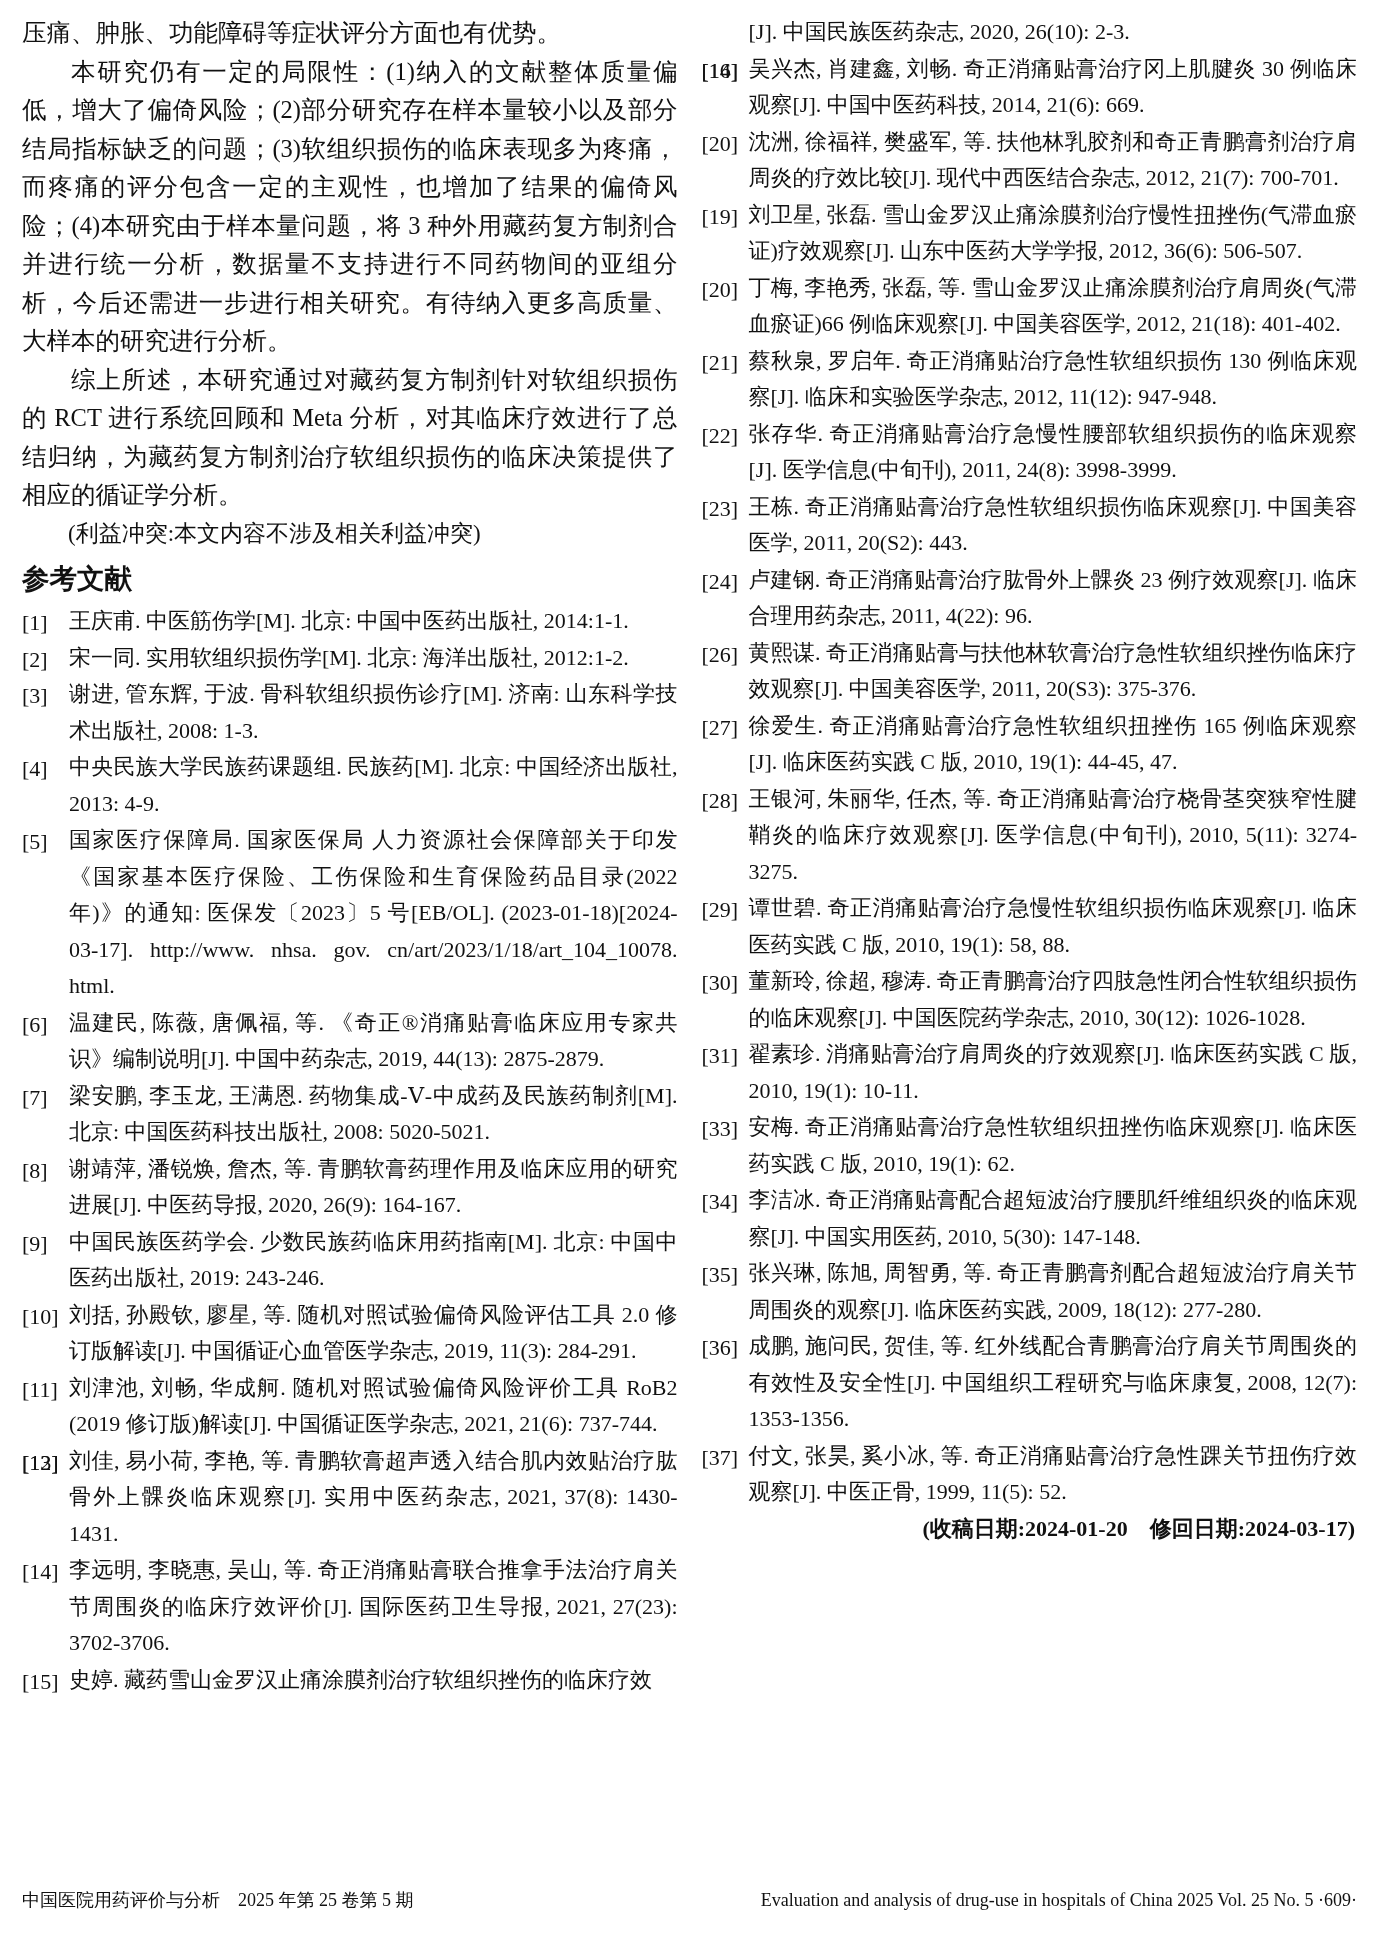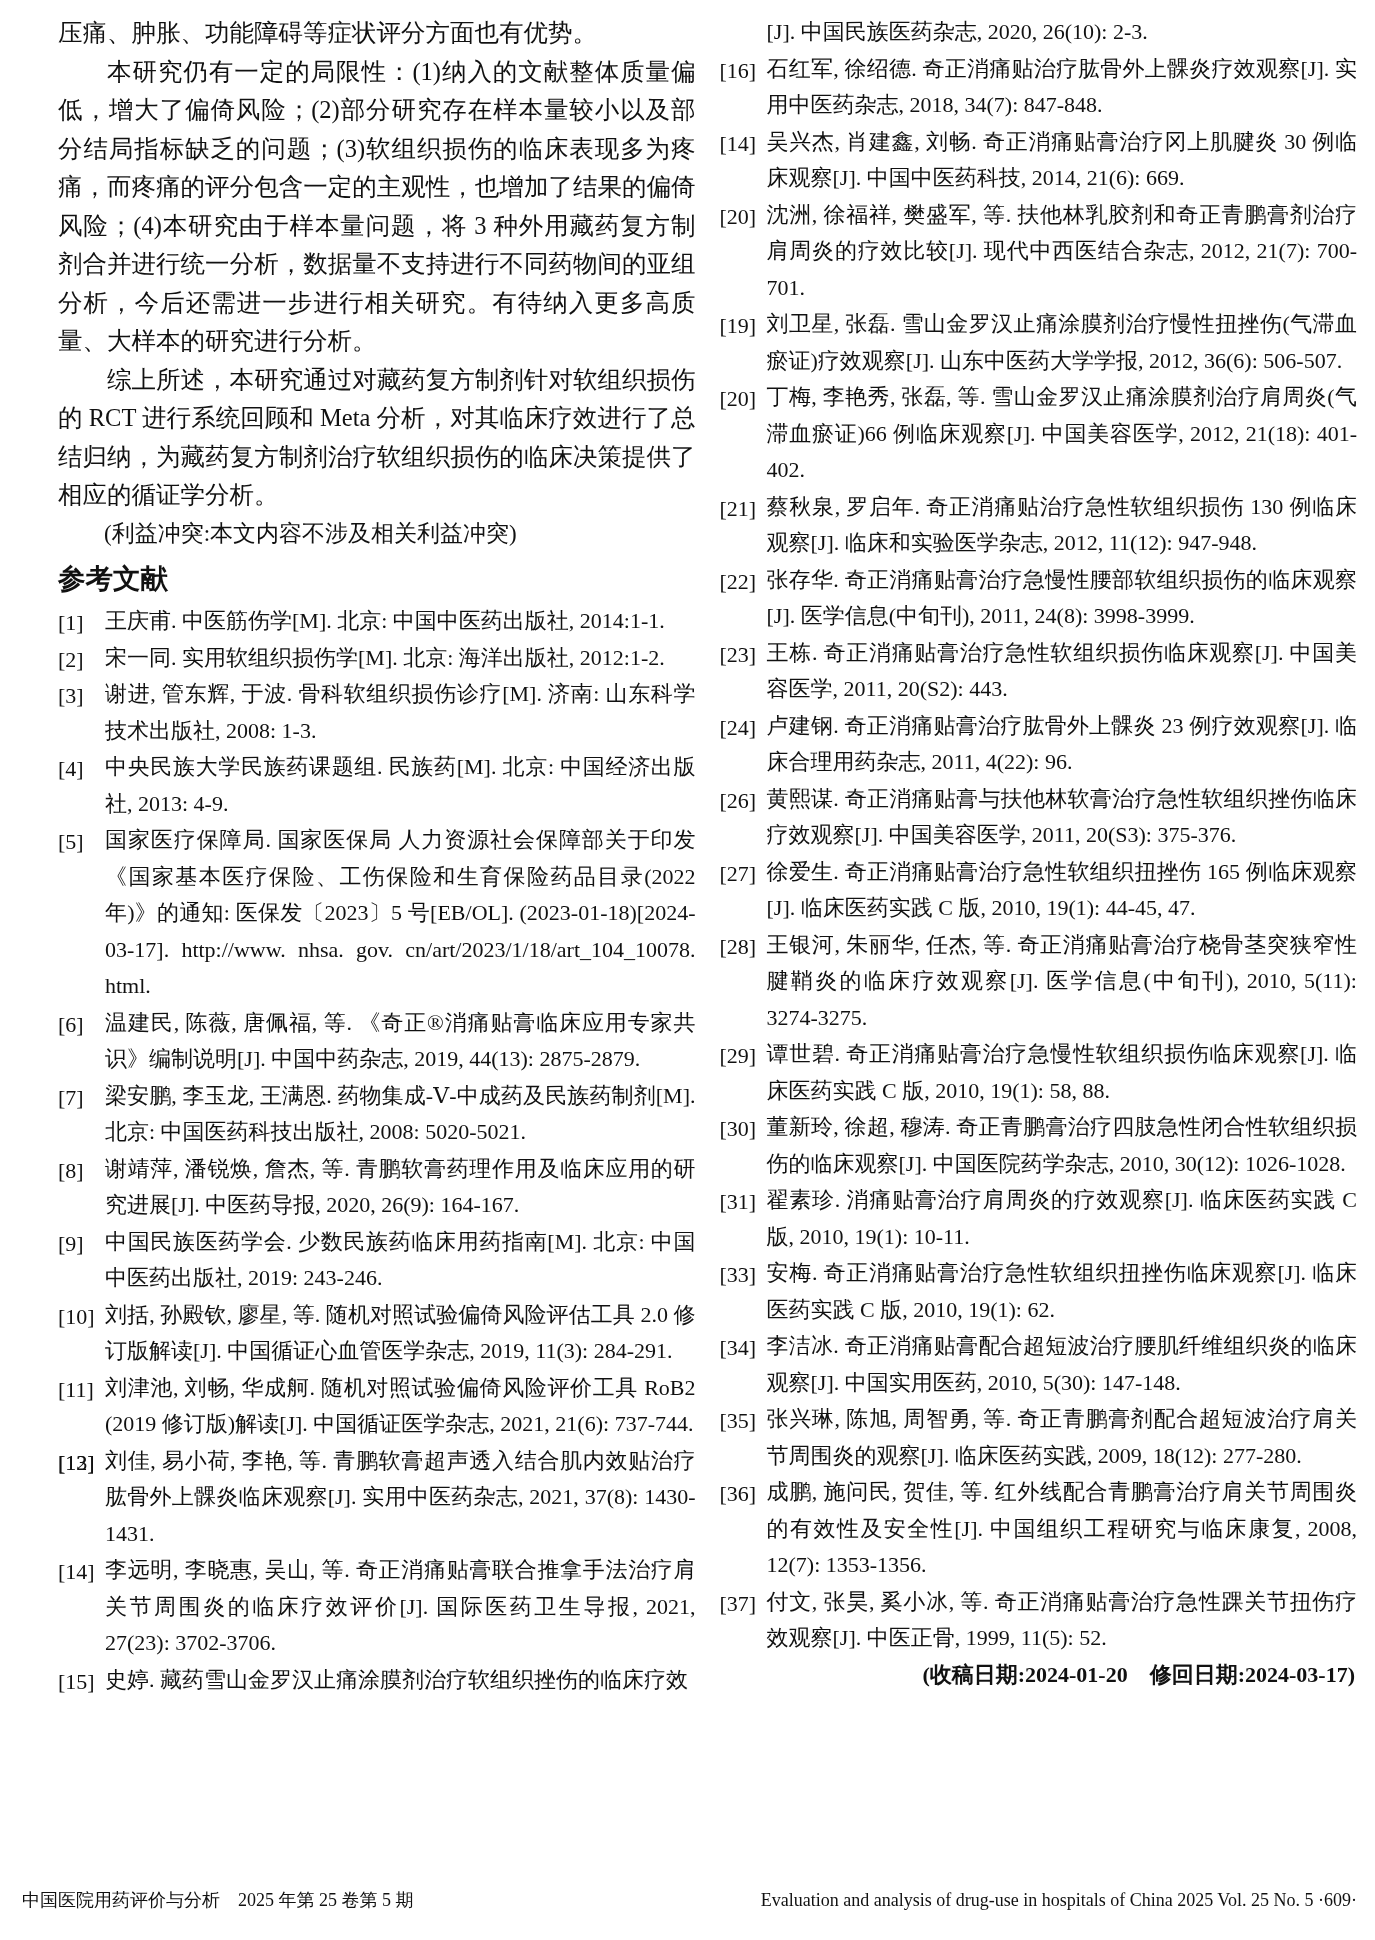--- a/index.html
+++ b/index.html
@@ -15,21 +15,20 @@
     background: #ffffff;
     color: #111111;
     font-family: "Liberation Serif", "DejaVu Serif", serif;
     overflow: hidden;
     box-sizing: border-box;
     padding: 14px 18px 0 22px;
   }
   .columns {
     display: flex;
     gap: 24px;
-    margin-left: 36px;
   }
   .col {
     flex: 1 1 0;
     min-width: 0;
   }
   
   .body-para {
     margin: 0;
     font-size: 24.5px;
     line-height: 38.5px;
@@ -194,21 +193,20 @@
 
     <div class="col">
       <div class="ref continuation">
         <span>[J]. 中国民族医药杂志, 2020, 26(10): 2-3.</span>
       </div>
 
       <ol class="ref-list">
 
           <li class="ref">
             <span class="ref-num">[16]</span>
-            <span>石红军, 徐绍德. 奇正消痛贴治疗肱骨外上髁炎疗效观察[J]. 实用中医药杂志, 2018, 34(7): 847-848.</span>
           </li>
 
           <li class="ref">
             <span class="ref-num">[14]</span>
             <span>吴兴杰, 肖建鑫, 刘畅. 奇正消痛贴膏治疗冈上肌腱炎 30 例临床观察[J]. 中国中医药科技, 2014, 21(6): 669.</span>
           </li>
 
           <li class="ref">
             <span class="ref-num">[20]</span>
             <span>沈洲, 徐福祥, 樊盛军, 等. 扶他林乳胶剂和奇正青鹏膏剂治疗肩周炎的疗效比较[J]. 现代中西医结合杂志, 2012, 21(7): 700-701.</span>

